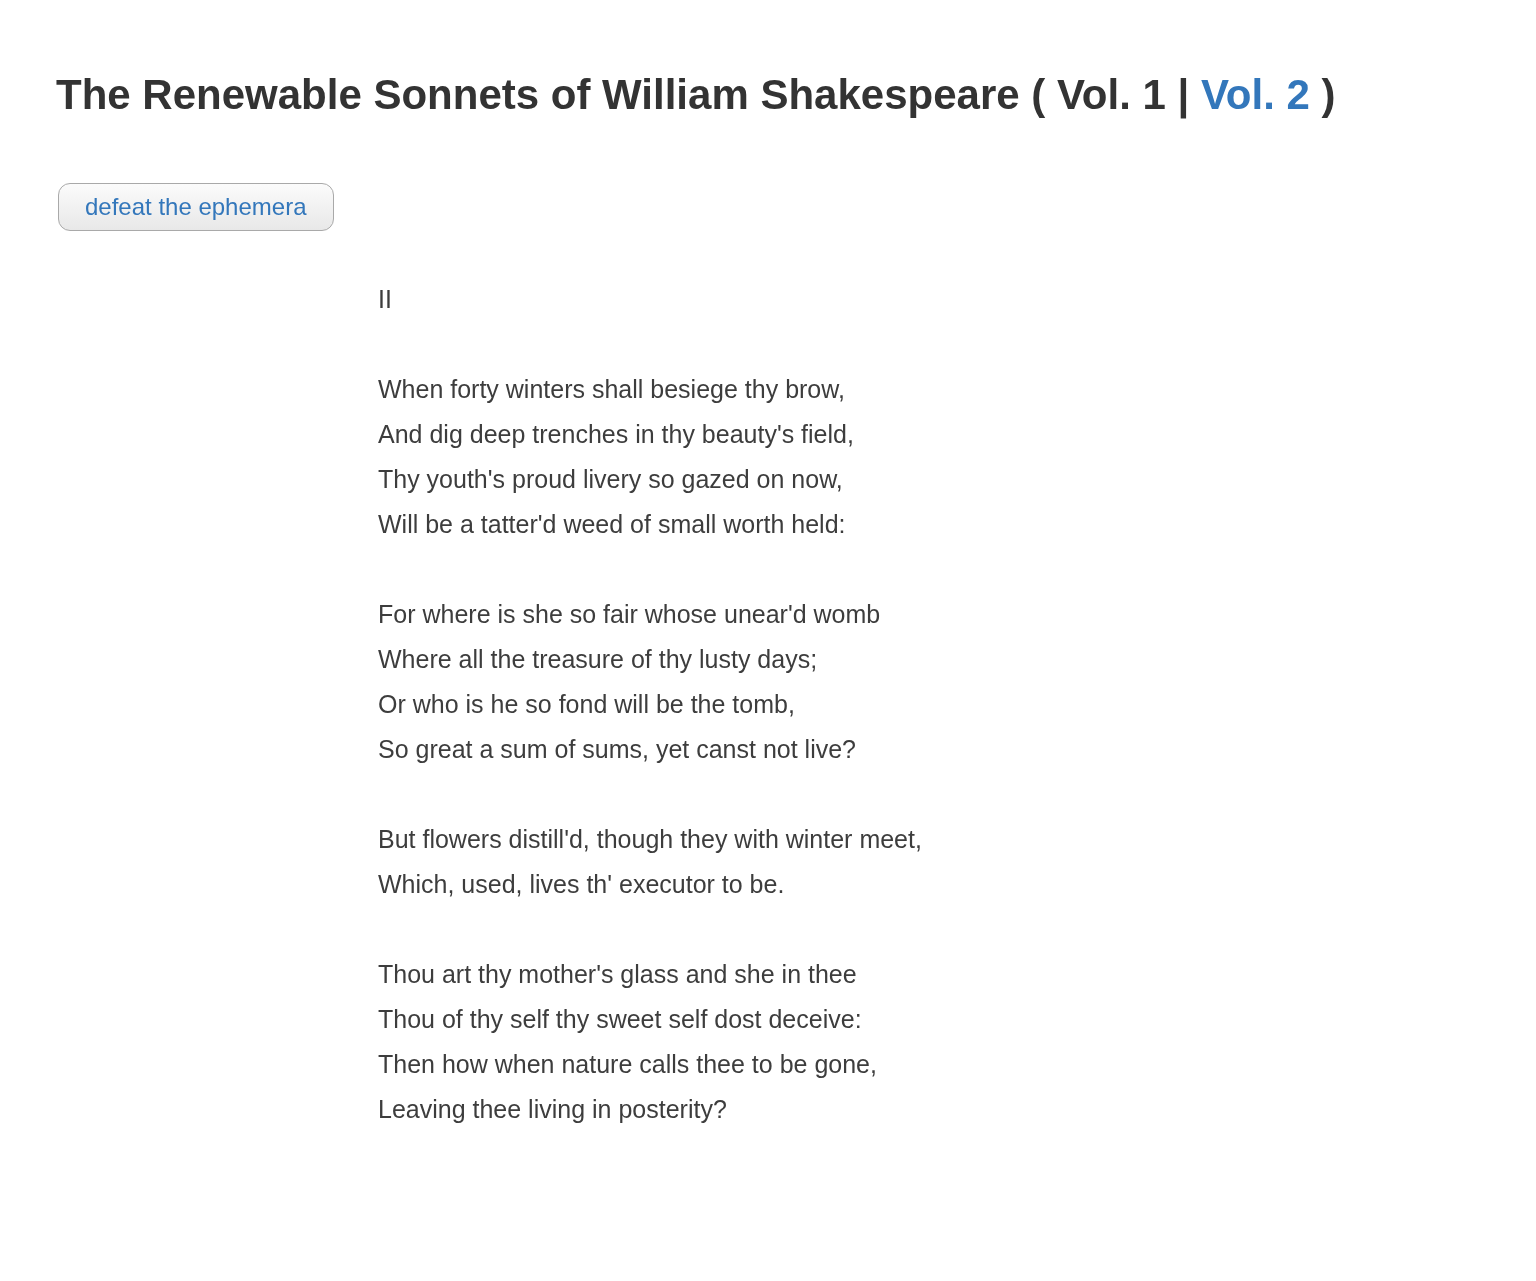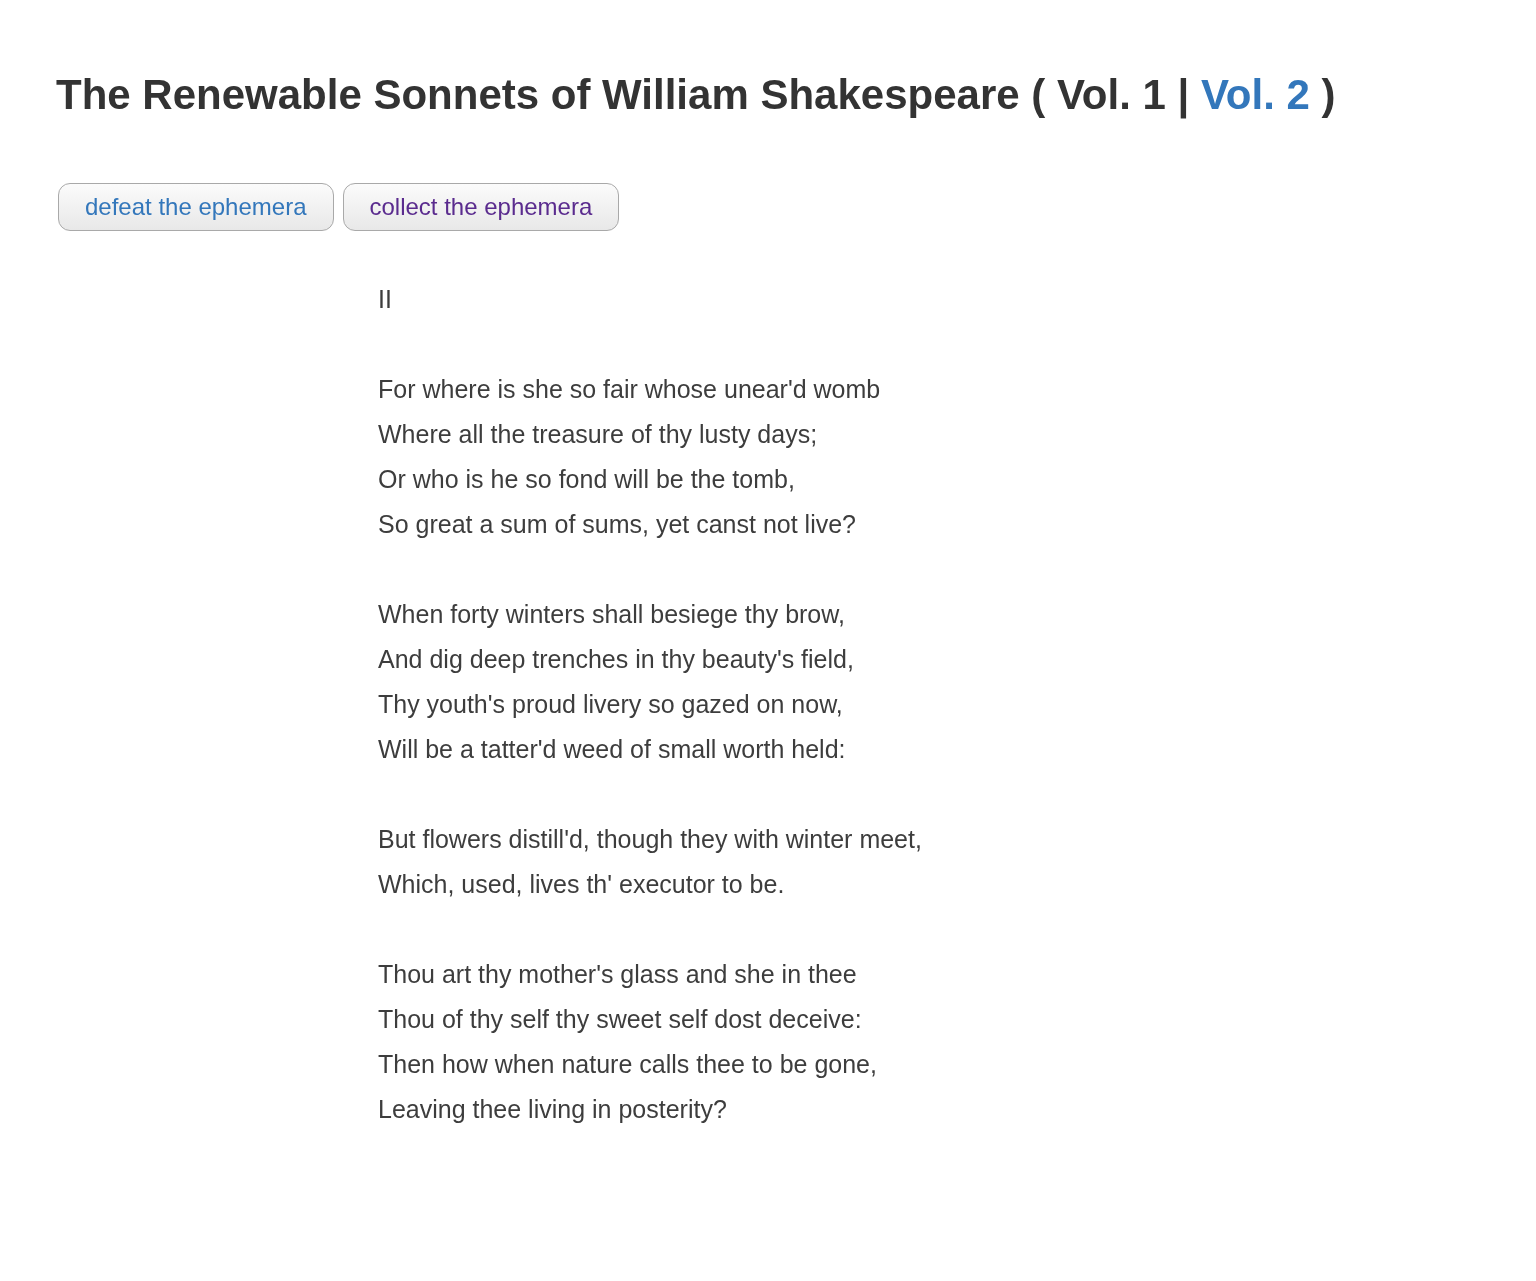--- a/index.html
+++ b/index.html
@@ -57,32 +57,31 @@
   }
   .poem p + p { margin-top: 45px; }
 </style>
 </head>
 <body>
 
 <h1 class="page-title"><span>The Renewable Sonnets of William Shakespeare ( </span><span>Vol. 1</span><span> | </span><span class="vol2-link">Vol. 2</span><span> )</span></h1>
 
 <div class="toolbar">
   <button class="ephemera-button unvisited">defeat the ephemera</button>
-  <button class="ephemera-button visited">collect the ephemera</button>
 </div>
 
 <div class="poem">
   <p>II</p>
-<p>For where is she so fair whose unear'd womb
+<p>When forty winters shall besiege thy brow,
+And dig deep trenches in thy beauty's field,
+Thy youth's proud livery so gazed on now,
+Will be a tatter'd weed of small worth held:</p>
+    <p>For where is she so fair whose unear'd womb
 Where all the treasure of thy lusty days;
 Or who is he so fond will be the tomb,
 So great a sum of sums, yet canst not live?</p>
-    <p>When forty winters shall besiege thy brow,
-And dig deep trenches in thy beauty's field,
-Thy youth's proud livery so gazed on now,
-Will be a tatter'd weed of small worth held:</p>
     <p>But flowers distill'd, though they with winter meet,
 Which, used, lives th' executor to be.</p>
     <p>Thou art thy mother's glass and she in thee
 Thou of thy self thy sweet self dost deceive:
 Then how when nature calls thee to be gone,
 Leaving thee living in posterity?</p>
   </div>
 
 </body></html>

